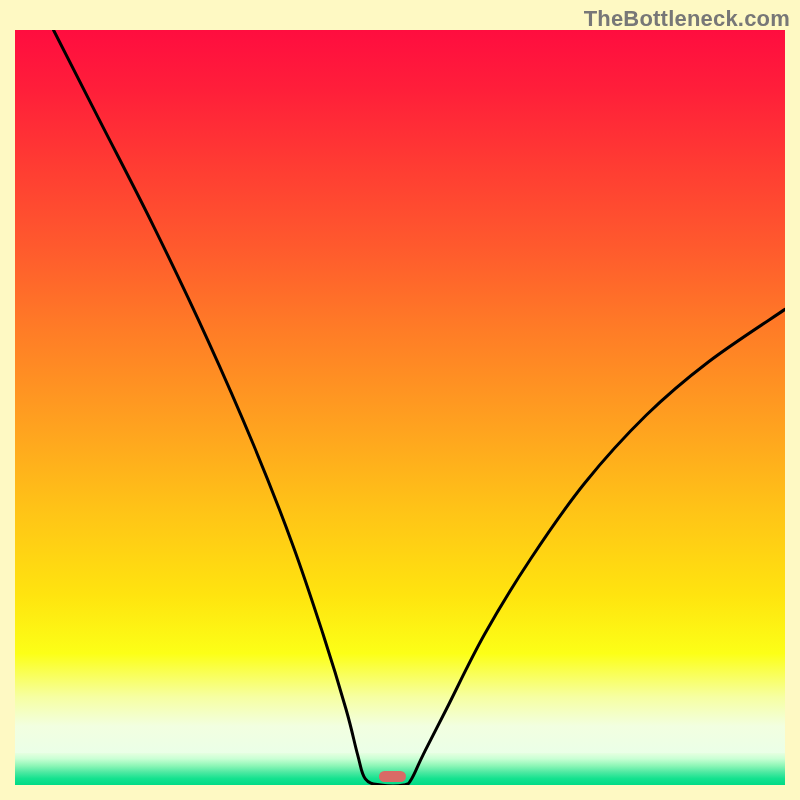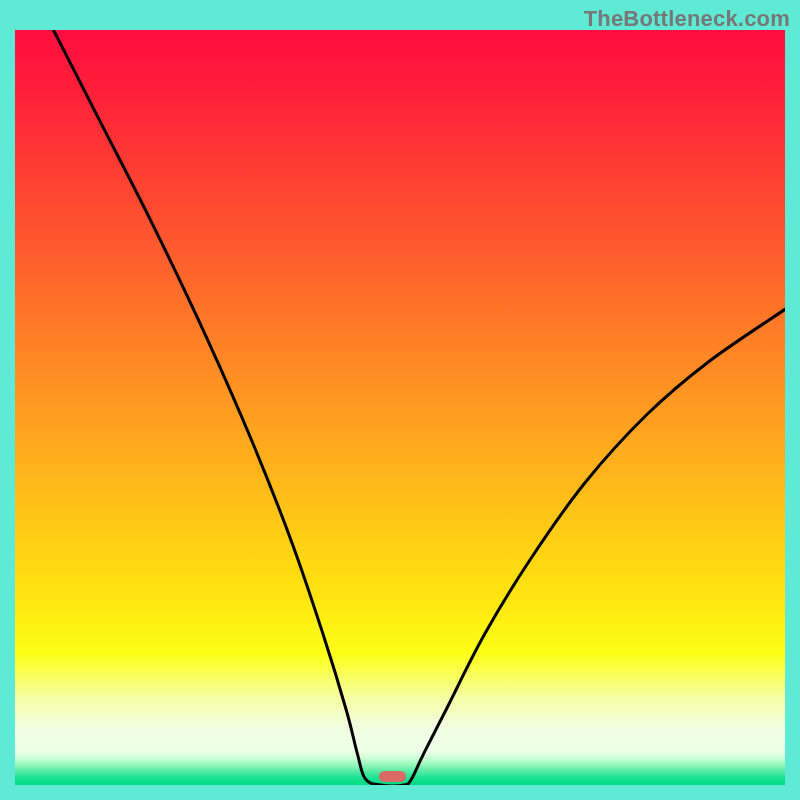--- a/index.html
+++ b/index.html
@@ -8,21 +8,21 @@
     width: 800px;
     height: 800px;
     background: #000;
     overflow: hidden;
     font-family: Arial, Helvetica, sans-serif;
   }
   .frame {
     position: relative;
     width: 800px;
     height: 800px;
-    background: #5eead4;
+    background: #fef9c3;
   }
   .watermark {
     position: absolute;
     top: 6px;
     right: 10px;
     color: #777;
     font-size: 22px;
     font-weight: 600;
     letter-spacing: 0.2px;
     z-index: 20;

